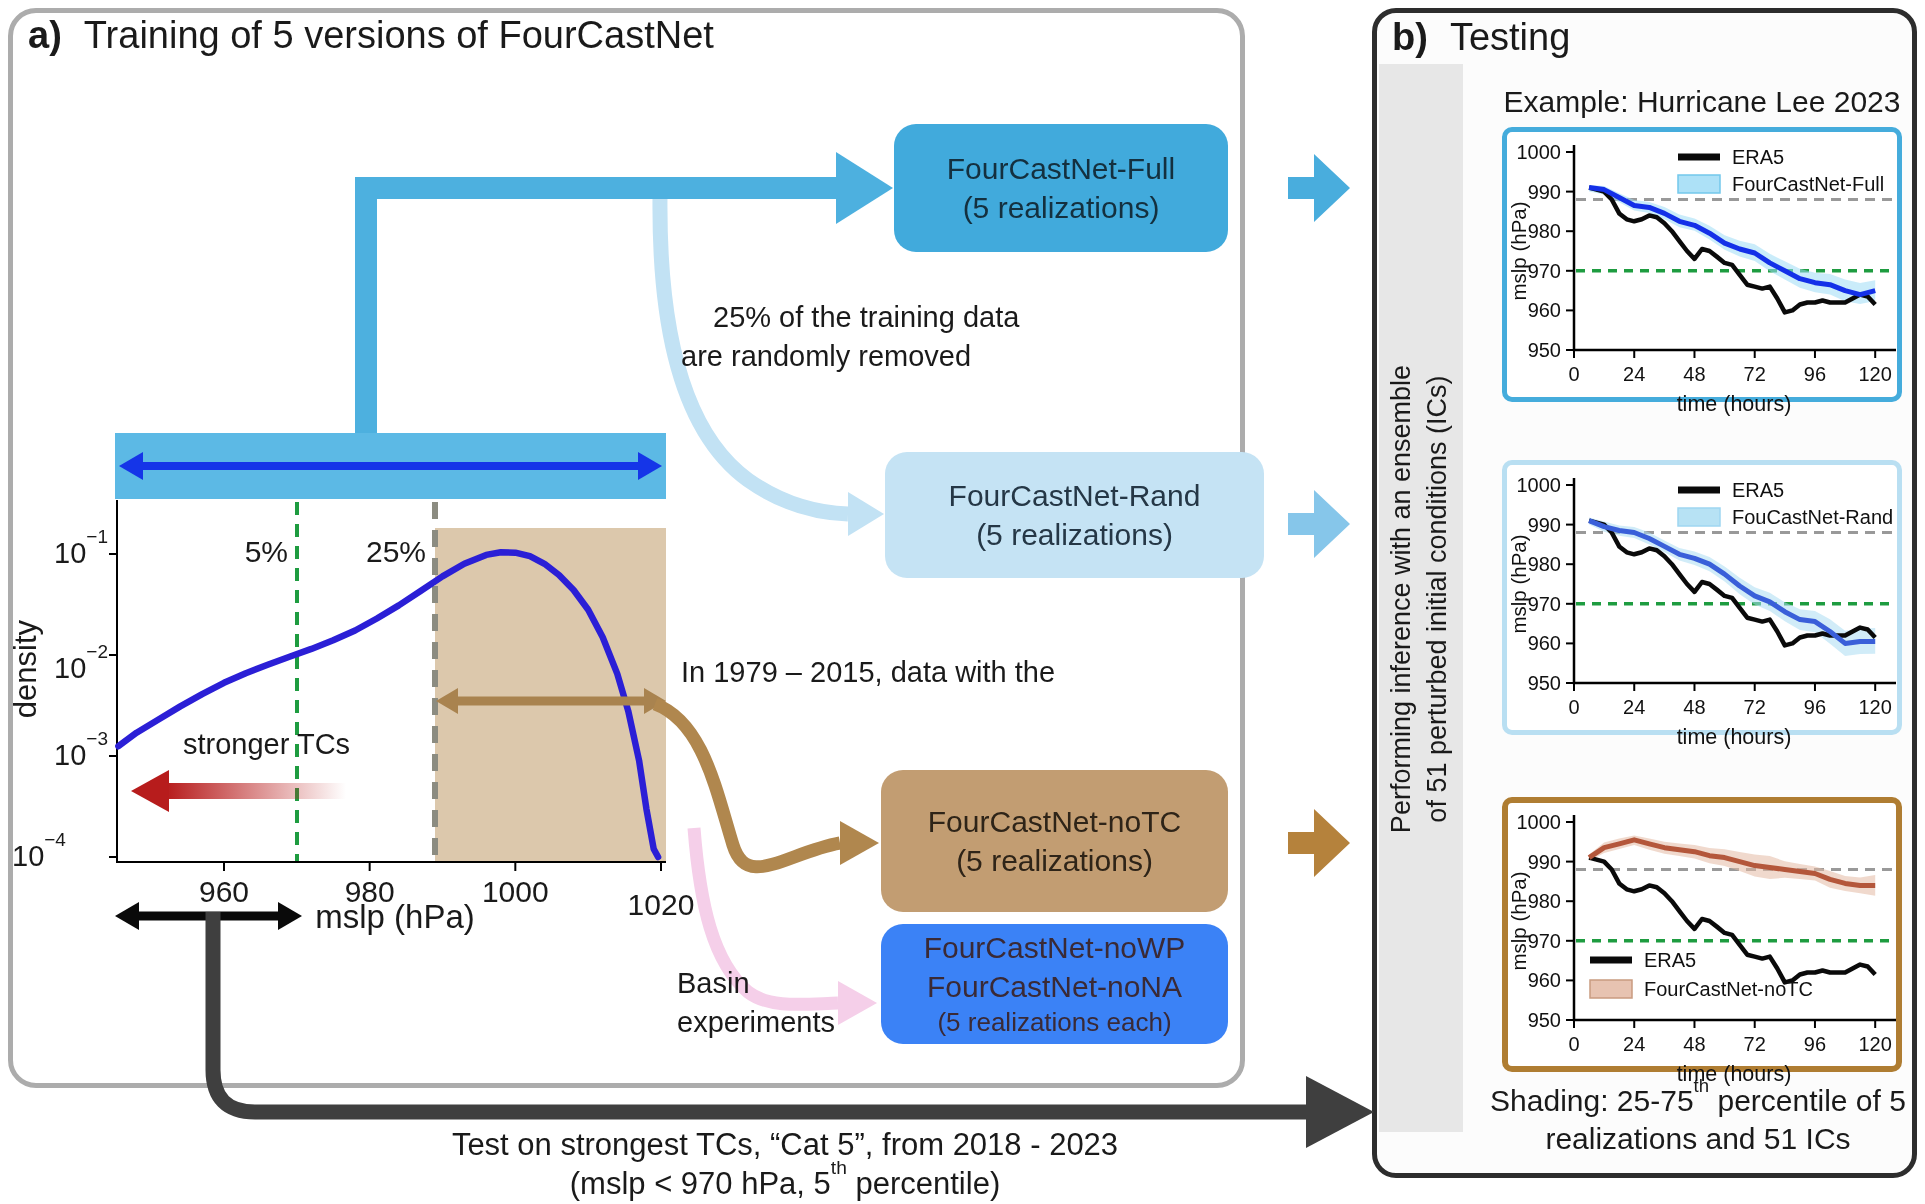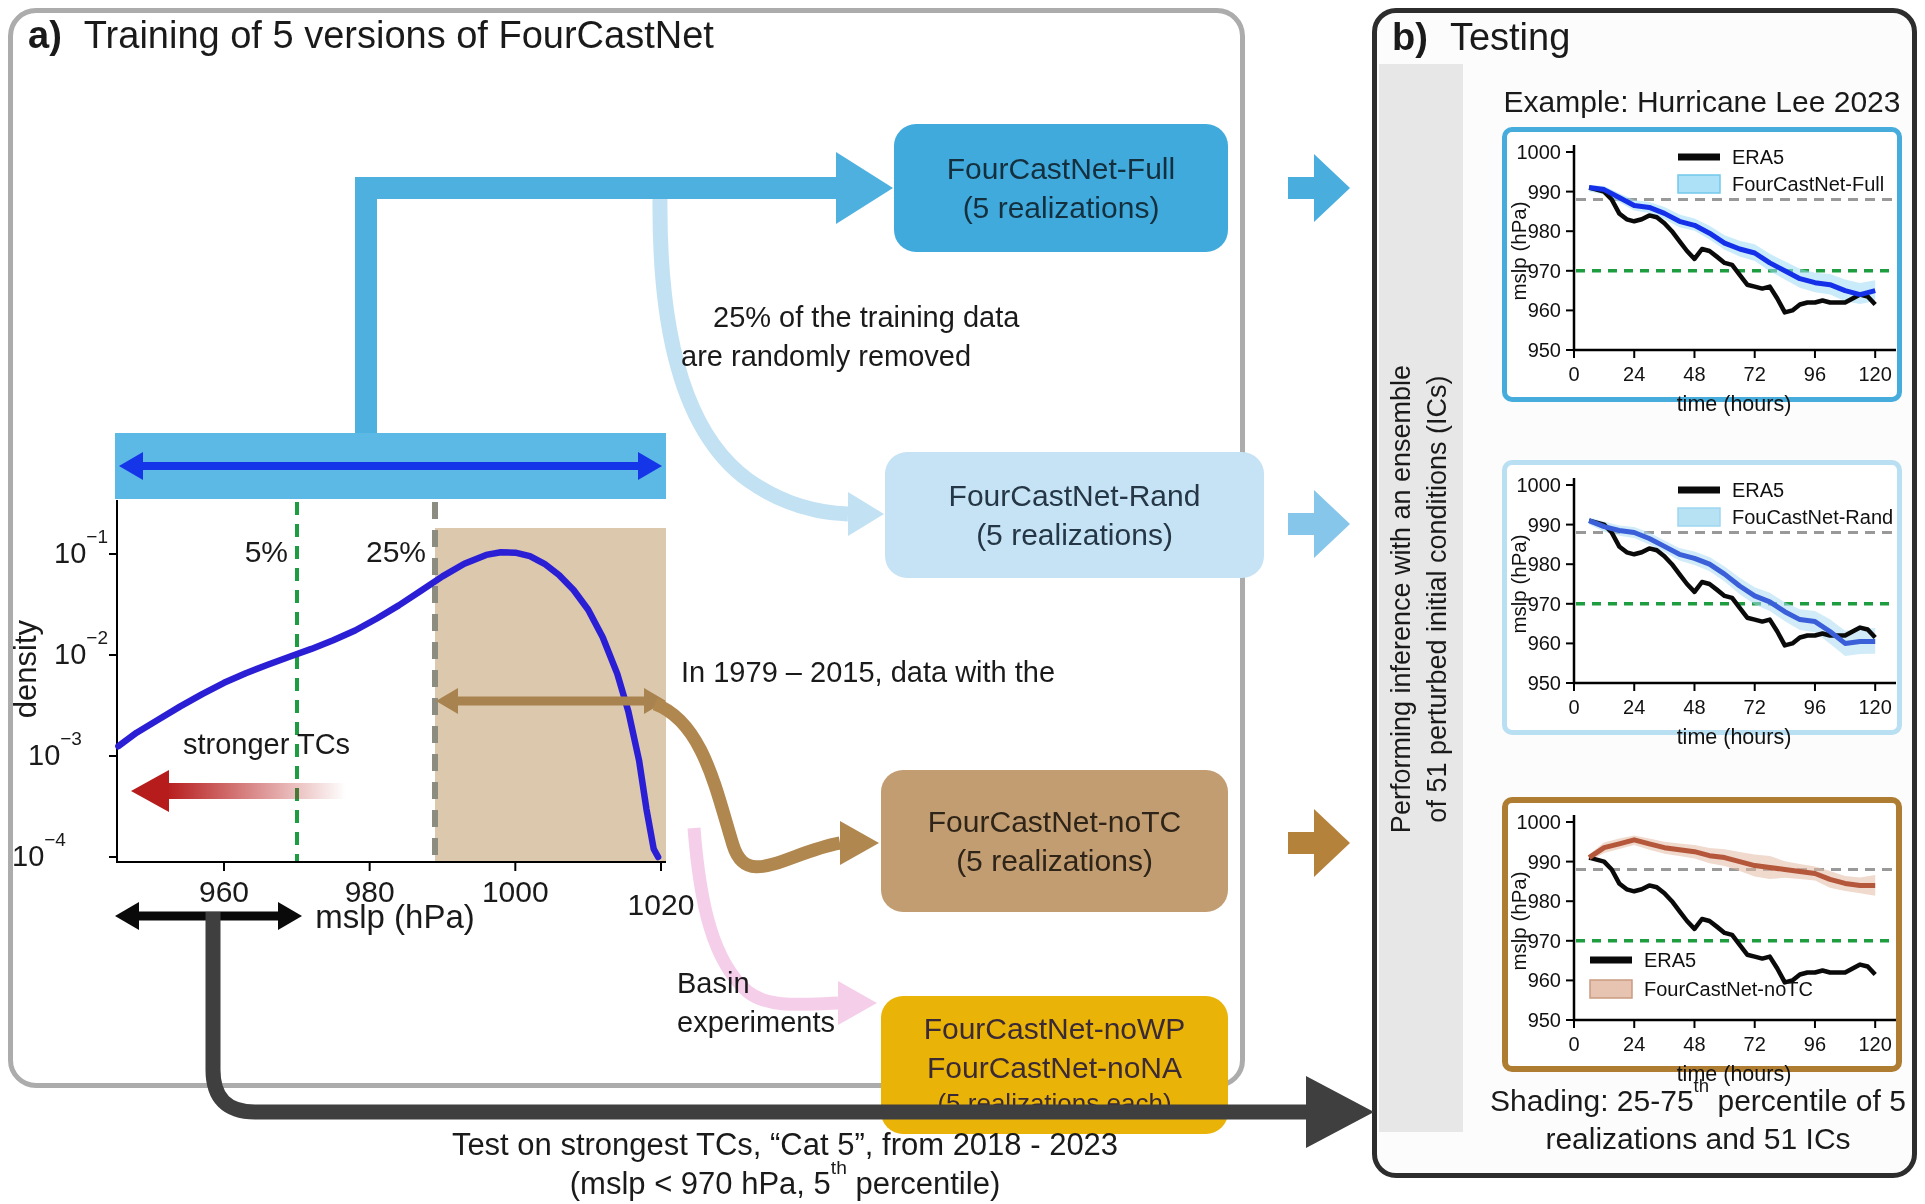--- a/index.html
+++ b/index.html
@@ -15,21 +15,21 @@
   .card{position:absolute;box-sizing:border-box;width:400px;height:275px;background:#fff;border-radius:10px;z-index:3}
   #card1{left:1502px;top:127px;border:5px solid #45ACDC}
   #card2{left:1502px;top:460px;border:5px solid #B9DFF2}
   #card3{left:1502px;top:797px;border:6px solid #AF7D32}
   .box{position:absolute;border-radius:22px;display:flex;flex-direction:column;align-items:center;justify-content:center;z-index:4}
   .bl{font-size:30px;line-height:1.3}
   .bls{font-size:26px;line-height:1.3}
   #boxFull{left:894px;top:124px;width:334px;height:128px;background:#41AADC;color:#14303F}
   #boxRand{left:885px;top:452px;width:379px;height:126px;background:#C5E3F4;color:#253746}
   #boxNoTC{left:881px;top:770px;width:347px;height:142px;background:#C29D72;color:#2E2418}
-  #boxBasin{left:881px;top:996px;width:347px;height:138px;background:#eab308;color:#3A2A36}
+  #boxBasin{left:881px;top:924px;width:347px;height:120px;background:#3b82f6;color:#3A2A36}
   #gfx{position:absolute;left:0;top:0;z-index:5;pointer-events:none}
   #titleA{left:28px;top:12px;font-size:38px}
   #titleB{left:1392px;top:14px;font-size:38px}
   #titleA b,#titleB b{font-weight:700;margin-right:22px}
   sup.sp{font-size:62%;position:relative;top:-0.45em}
   .rot{transform:rotate(-90deg)}
 </style>
 </head>
 <body>
 
@@ -262,20 +262,20 @@
   <div class="t c rot" style="left:870px;top:562px;width:1100px;height:74px;font-size:27px;line-height:36px">
     <div>Performing inference with an ensemble</div>
     <div>of 51 perturbed initial conditions (ICs)</div>
   </div>
   <div class="t c" style="left:1480px;top:1083px;width:436px;font-size:30px">
     <span>Shading: 25-75</span><sup class="sp">th</sup><span> percentile of 5</span>
   </div>
   <div class="t c" style="left:1480px;top:1121px;width:436px;font-size:30px">realizations and 51 ICs</div>
 
 <div class="t" style="left: 28px; top: 534px; width: 80px; text-align: right; font-size: 29px;"><span>10</span><sup class="sp" style="font-size: 19px;">−1</sup></div>
-    <div class="t" style="left: 28px; top: 635px; width: 80px; text-align: right; font-size: 29px;"><span>10</span><sup class="sp" style="font-size: 19px;">−2</sup></div>
-    <div class="t" style="left: 28px; top: 736px; width: 80px; font-size: 29px;"><span>10</span><sup class="sp" style="font-size: 19px;">−3</sup></div>
+    <div class="t" style="left: 28px; top: 649px; width: 80px; text-align: right; font-size: 29px;"><span>10</span><sup class="sp" style="font-size: 19px;">−2</sup></div>
+    <div class="t" style="left: 28px; top: 736px; width: 80px; text-align: right; font-size: 29px;"><span>10</span><sup class="sp" style="font-size: 19px;">−3</sup></div>
     <div class="t" style="left: 12px; top: 837px; width: 80px; font-size: 29px;"><span>10</span><sup class="sp" style="font-size: 19px;">−4</sup></div>
     <div class="t" style="left: 164px; top: 874px; width: 120px; text-align: center; font-size: 30px;">960</div>
     <div class="t" style="left: 309.66px; top: 874px; width: 120px; text-align: center; font-size: 30px;">980</div>
     <div class="t" style="left: 455.32px; top: 874px; width: 120px; text-align: center; font-size: 30px;">1000</div>
     <div class="t" style="left: 600.98px; top: 874px; width: 120px; text-align: center; font-size: 30px; margin-top: 13px;">1020</div>
   </div>
 
 </body></html>

